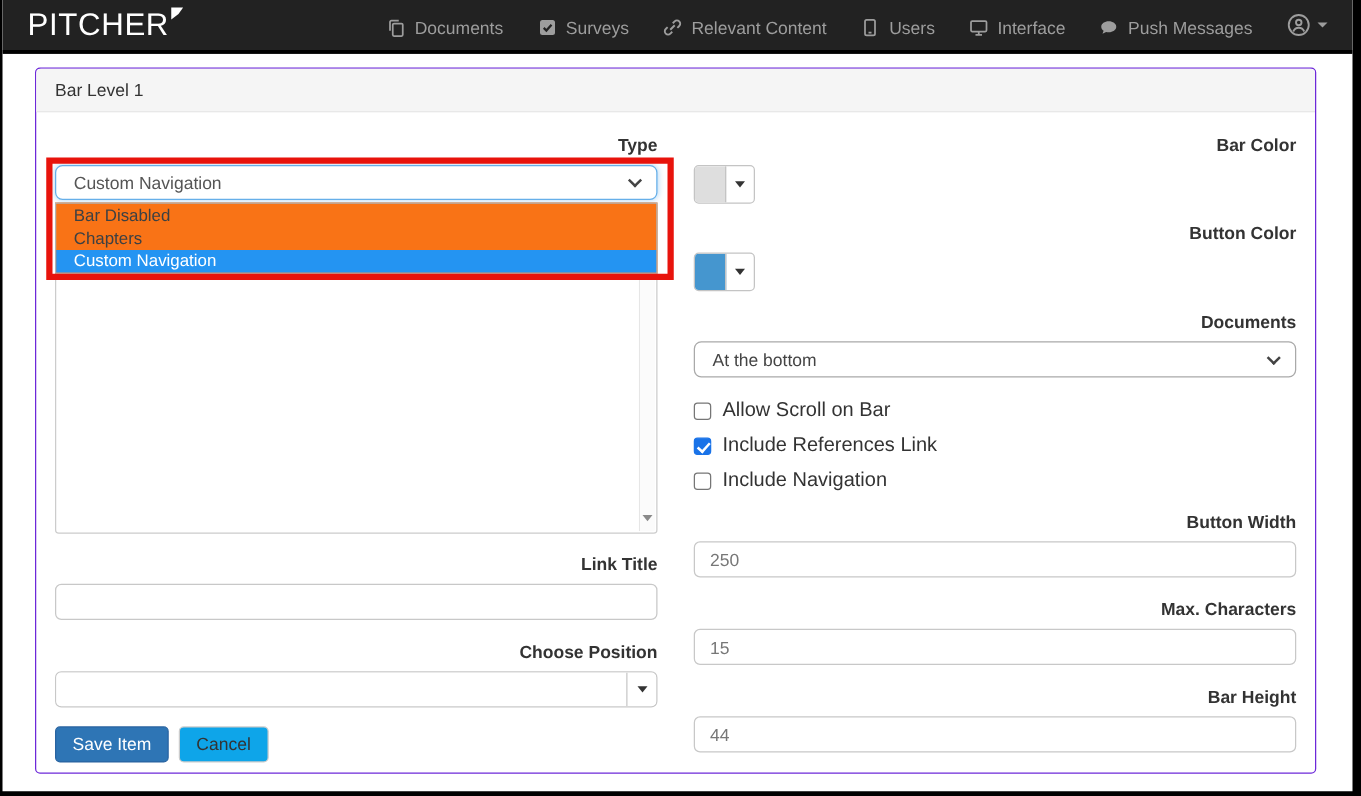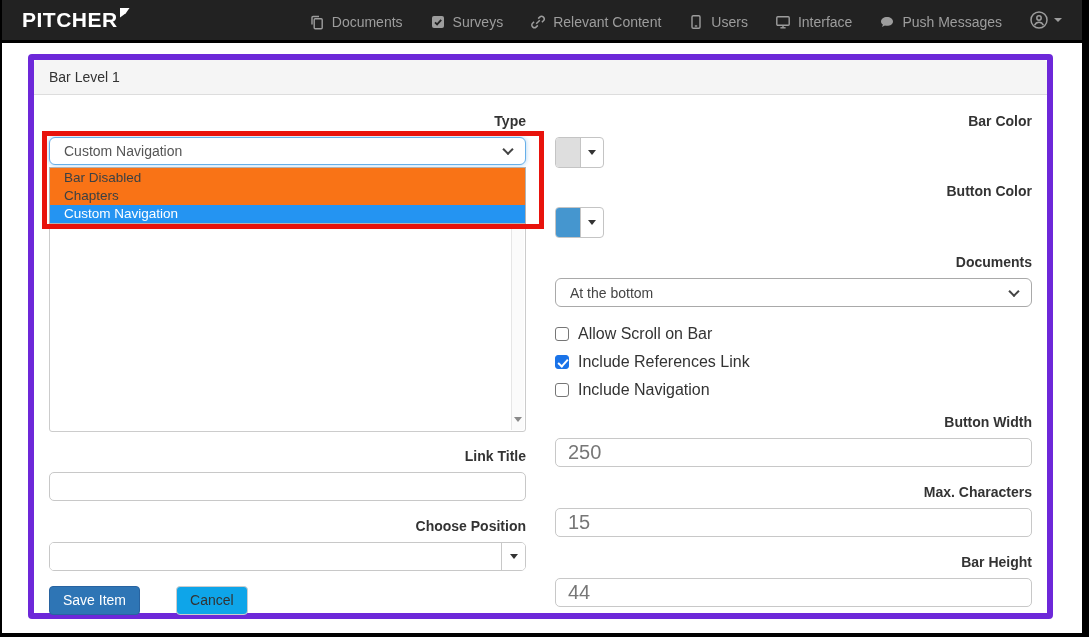--- a/index.html
+++ b/index.html
@@ -8,33 +8,33 @@
     font-family: "Liberation Sans", sans-serif;
     background:#fff;
     border-left:2px solid #000;
     border-right:7px solid #000;
     border-bottom:4px solid #000;
     overflow:hidden;
   }
   
   .navbar { height:43px; background:#222; border-bottom:3px solid #000;
     display:flex; align-items:center; padding:0 20px; }
-  .brand { color:#fff; font-size:21px; font-weight:bold; letter-spacing:.5px;
+  .brand { color:#fff; font-size:25px; font-weight:normal; letter-spacing:.5px;
     display:flex; align-items:flex-start; cursor:pointer; }
   .brand svg { margin:-1px 0 0 1px; }
   .nav-items { margin-left:auto; display:flex; align-items:flex-end; gap:27px; }
   .nav-item { display:flex; align-items:center; gap:7px; color:#9d9d9d;
     font-size:14px; cursor:pointer; white-space:nowrap; }
   .nav-item svg { display:block; }
   .caret-down-sm { width:0; height:0; border-left:4px solid transparent;
     border-right:4px solid transparent; border-top:4px solid #9d9d9d; }
   .user-item { gap:5px; }
   
   .panel { margin:11px 27px 0 26px; width:1025px; height:565px;
-    border:6px solid #6d28d9; border-radius:4px; background:#fff; }
+    border:1px solid #6d28d9; border-radius:4px; background:#fff; }
   .panel-heading { height:35px; background:#f5f5f5; border-bottom:1px solid #ddd;
     border-radius:4px 4px 0 0; display:flex; align-items:center;
     padding:0 15px; font-size:14px; color:#333; }
   .panel-body { display:flex; padding:15px; }
   .col-left { width:484px; }
   .col-right { width:484px; margin-left:29px; }
   .flabel { display:block; font-weight:bold; font-size:14px; color:#333; margin:0 0 8px;text-align:right; }
   .mt3 { margin-top:3px; } .mt15 { margin-top:15px; } .mt16 { margin-top:16px; }
   .mt17 { margin-top:17px;padding-left:16px; }
   
@@ -57,32 +57,32 @@
     border-top:5px solid #8a8a8a; }
   .dropdown { position:absolute; left:0; right:0; top:30px; background:#f97316;
     border:1px solid #b3b3b3; z-index:5; padding:1px 0 0; }
   .opt { height:18px; line-height:18px; padding:0 14px; font-size:13.5px;
     color:#3c4043; cursor:pointer; white-space:nowrap; }
   .opt.selected { background:#2494f2; color:#fff; }
   .red-annotation { position:absolute; left:-7px; top:-6px; width:502px; height:98px;
     border:5px solid #e8130c; z-index:6; pointer-events:none; }
   
   .tinput { display:block; width:100%; height:29px; background:#fff;
-    border:1px solid #c8c8c8; border-radius:5px; padding:0 12px; font-size:20px;
+    border:1px solid #c8c8c8; border-radius:5px; padding:0 12px; font-size:14px;
     color:#777; font-family:inherit; outline:none; }
   .combo { display:flex; height:29px; border:1px solid #c8c8c8; border-radius:5px;
     background:#fff; overflow:hidden; }
   .combo input { flex:1; border:none; outline:none; padding:0 12px; font-size:14px;
     color:#777; font-family:inherit; }
   .combo-caret { width:24px; border-left:1px solid #c8c8c8; display:flex;
     align-items:center; justify-content:center; cursor:pointer; background:#fff; }
   .caret-tri { width:0; height:0; border-left:4px solid transparent;
     border-right:4px solid transparent; border-top:5px solid #333; }
   
-  .btn-row { margin-top:15px; display:flex;gap:28px; }
+  .btn-row { margin-top:15px; display:flex; }
   .btn { font-family:inherit; font-size:14px; border-radius:4px; padding:6px 13px;
     cursor:pointer; line-height:1.1; }
   .btn-primary { background:#2e75b5; border:1px solid #2863a0; color:#fff; }
   .btn-default { background:#0ea5e9; border:1px solid #ccc; color:#333; margin-left:8px; }
   
   .swatch { width:49px; height:31px; border:1px solid #c4c4c4; border-radius:4px;
     display:flex; overflow:hidden; background:#fff; cursor:pointer; }
   .swatch-color { width:25px; border-right:1px solid #c4c4c4; }
   .swatch-caret { flex:1; display:flex; align-items:center; justify-content:center; }
   

